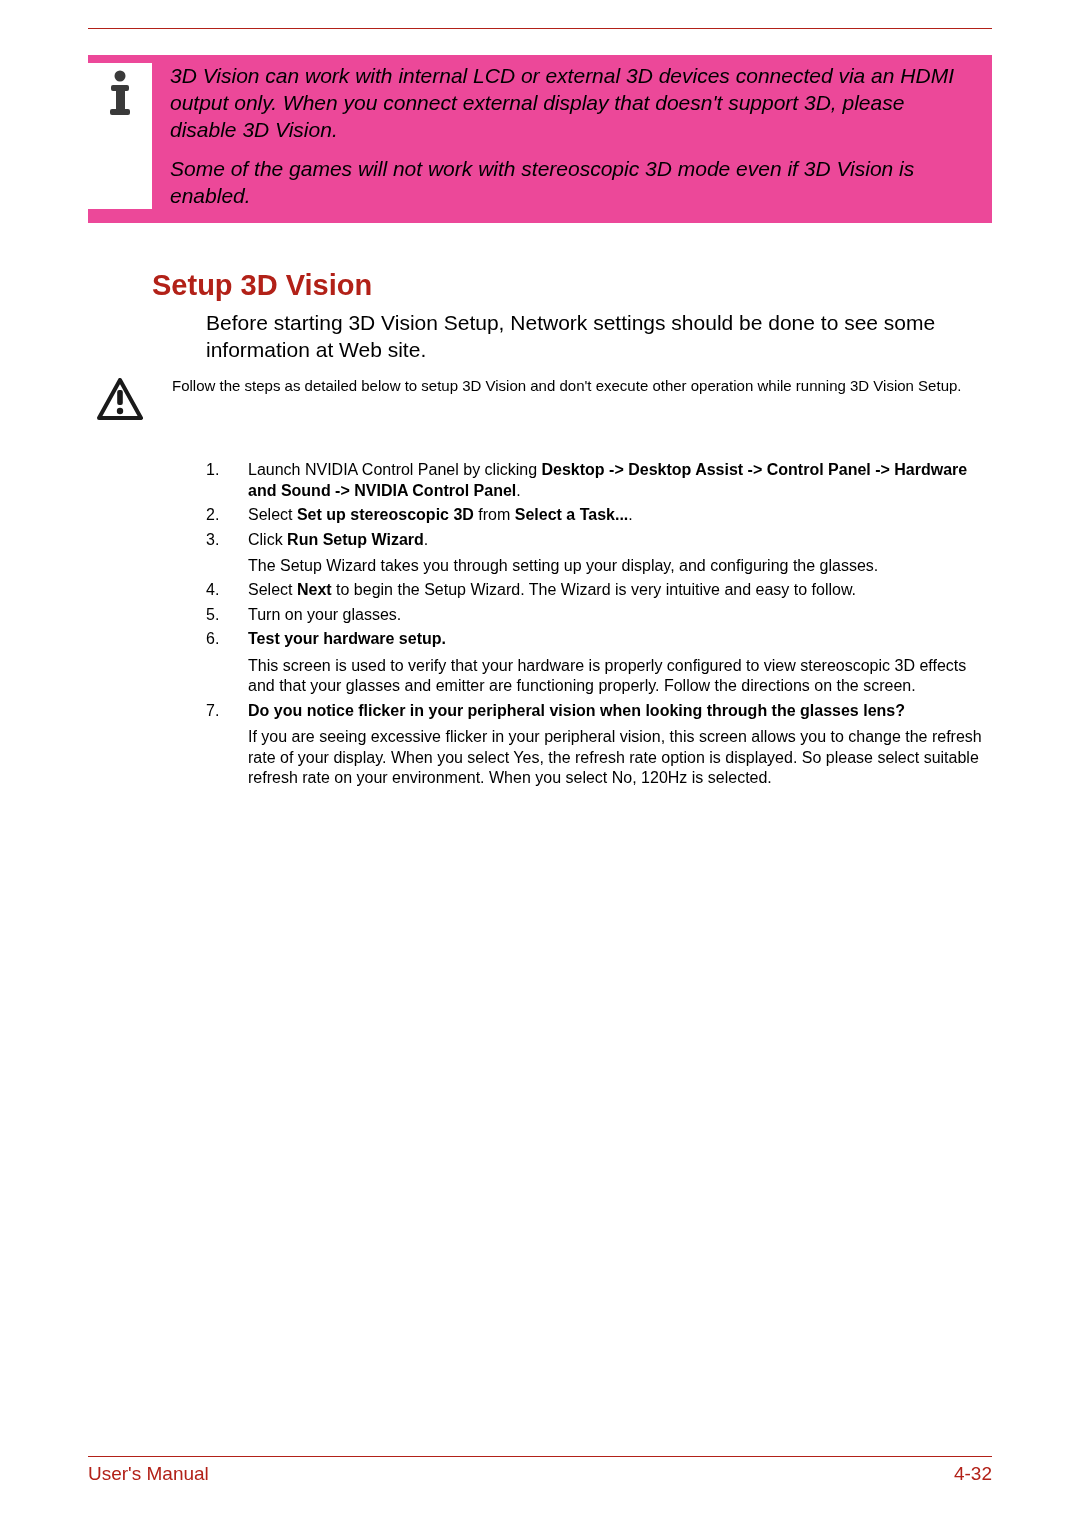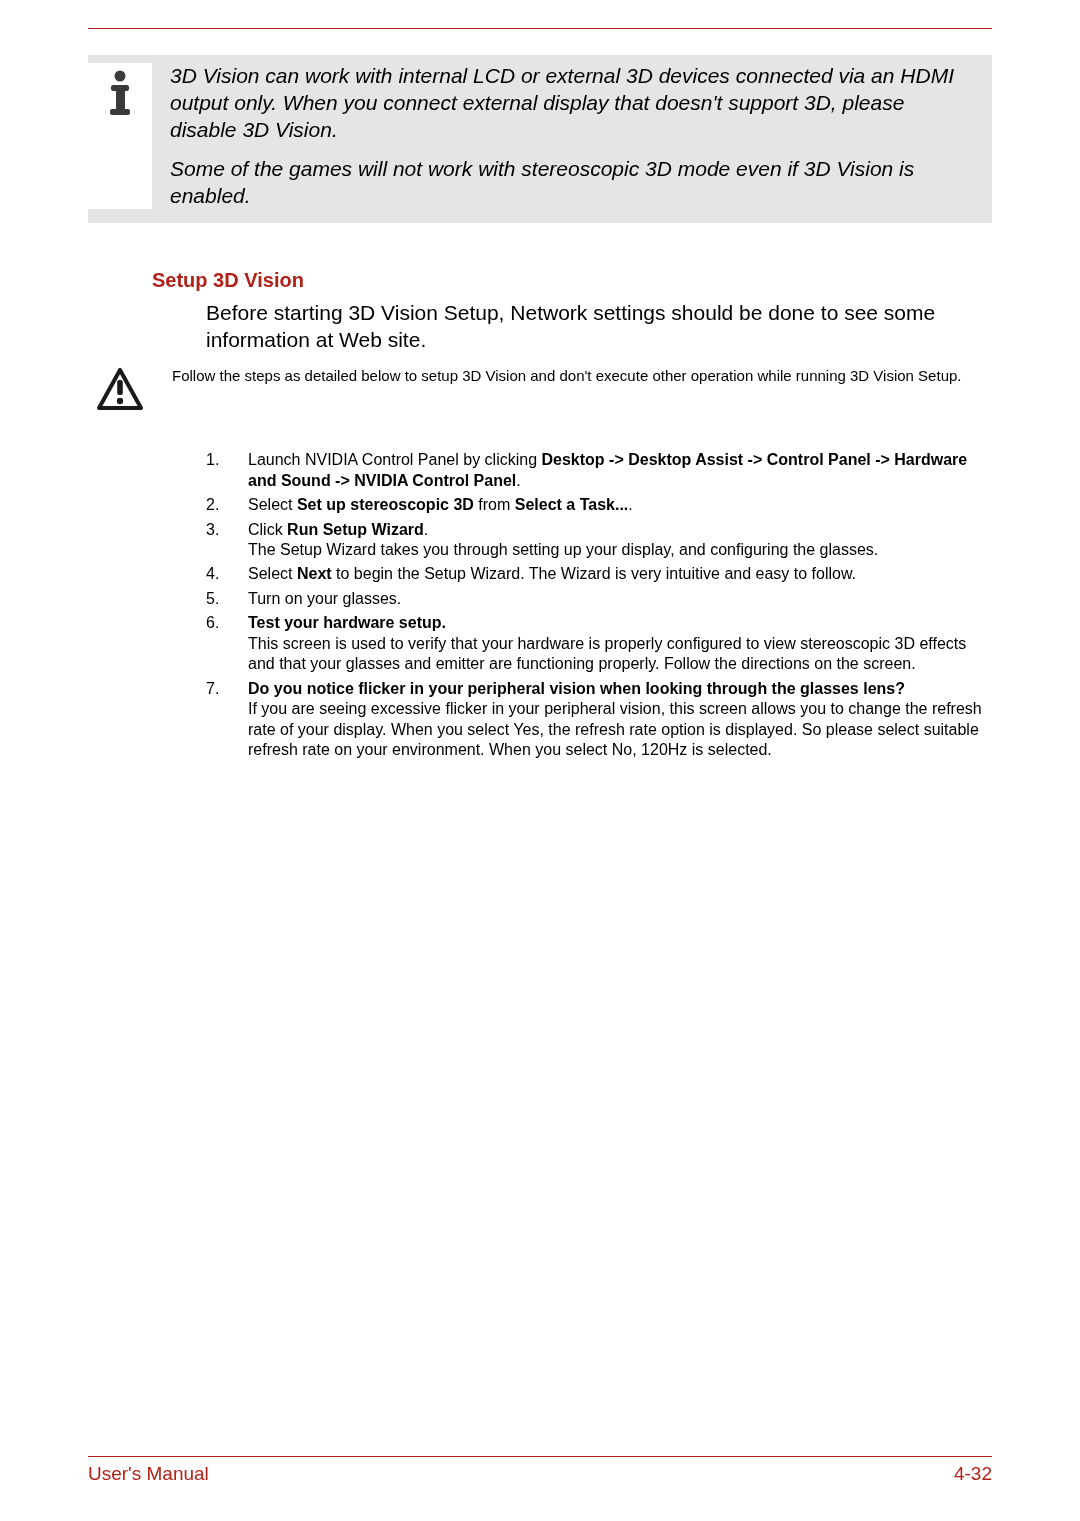--- a/index.html
+++ b/index.html
@@ -23,21 +23,21 @@
     padding-bottom: 4px;
   }
   .header-rule {
     border: none;
     border-top: 1.5px solid #b22118;
     margin: 0;
   }
   .note-block {
     display: flex;
     align-items: flex-start;
-    background: #e5e5e5;
+    background: #ec4899;
     margin-top: 26px;
     padding: 8px 18px 14px 0;
   }
   .note-icon-cell {
     width: 64px;
     flex: 0 0 64px;
     display: flex;
     justify-content: center;
     align-items: flex-start;
     padding-top: 6px;
@@ -50,21 +50,21 @@
     font-size: 21px;
     line-height: 1.28;
     padding-left: 18px;
   }
   .note-text p { margin: 0 0 12px 0; }
   .note-text p:last-child { margin-bottom: 0; }
   .heading2 {
     color: #b22118;
     font-family: Arial, Helvetica, sans-serif;
     font-weight: bold;
-    font-size: 20px;
+    font-size: 29px;
     margin-top: 46px;
     margin-bottom: 8px;
     margin-left: 64px;
   }
   .intro {
     font-size: 21px;
     line-height: 1.28;
     margin-left: 118px;
     margin-right: 0;
   }
@@ -102,20 +102,21 @@
     margin-bottom: 4px;
   }
   ol.steps > li::before {
     content: counter(step) ".";
     position: absolute;
     left: 0;
     top: 0;
   }
   ol.steps .sub {
     display: block;
+    margin-top: 6px;
   }
   .footer {
     position: absolute;
     left: 88px;
     right: 88px;
     bottom: 36px;
   }
   .footer-rule {
     border: none;
     border-top: 1.5px solid #b22118;

